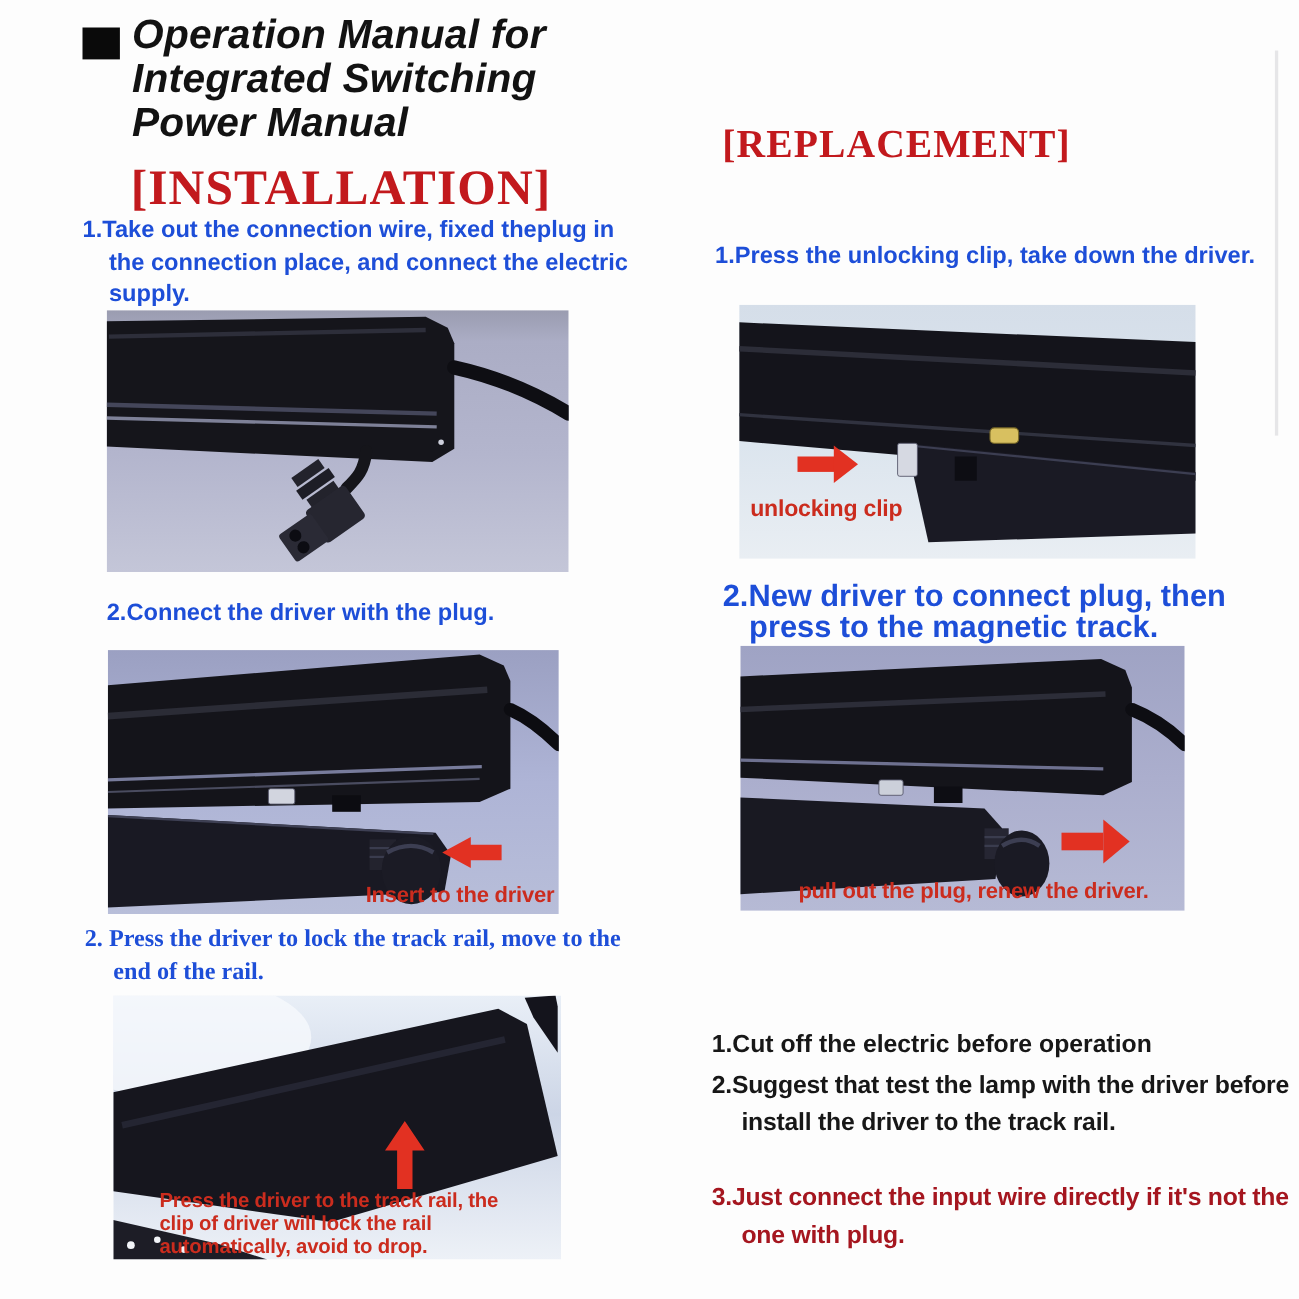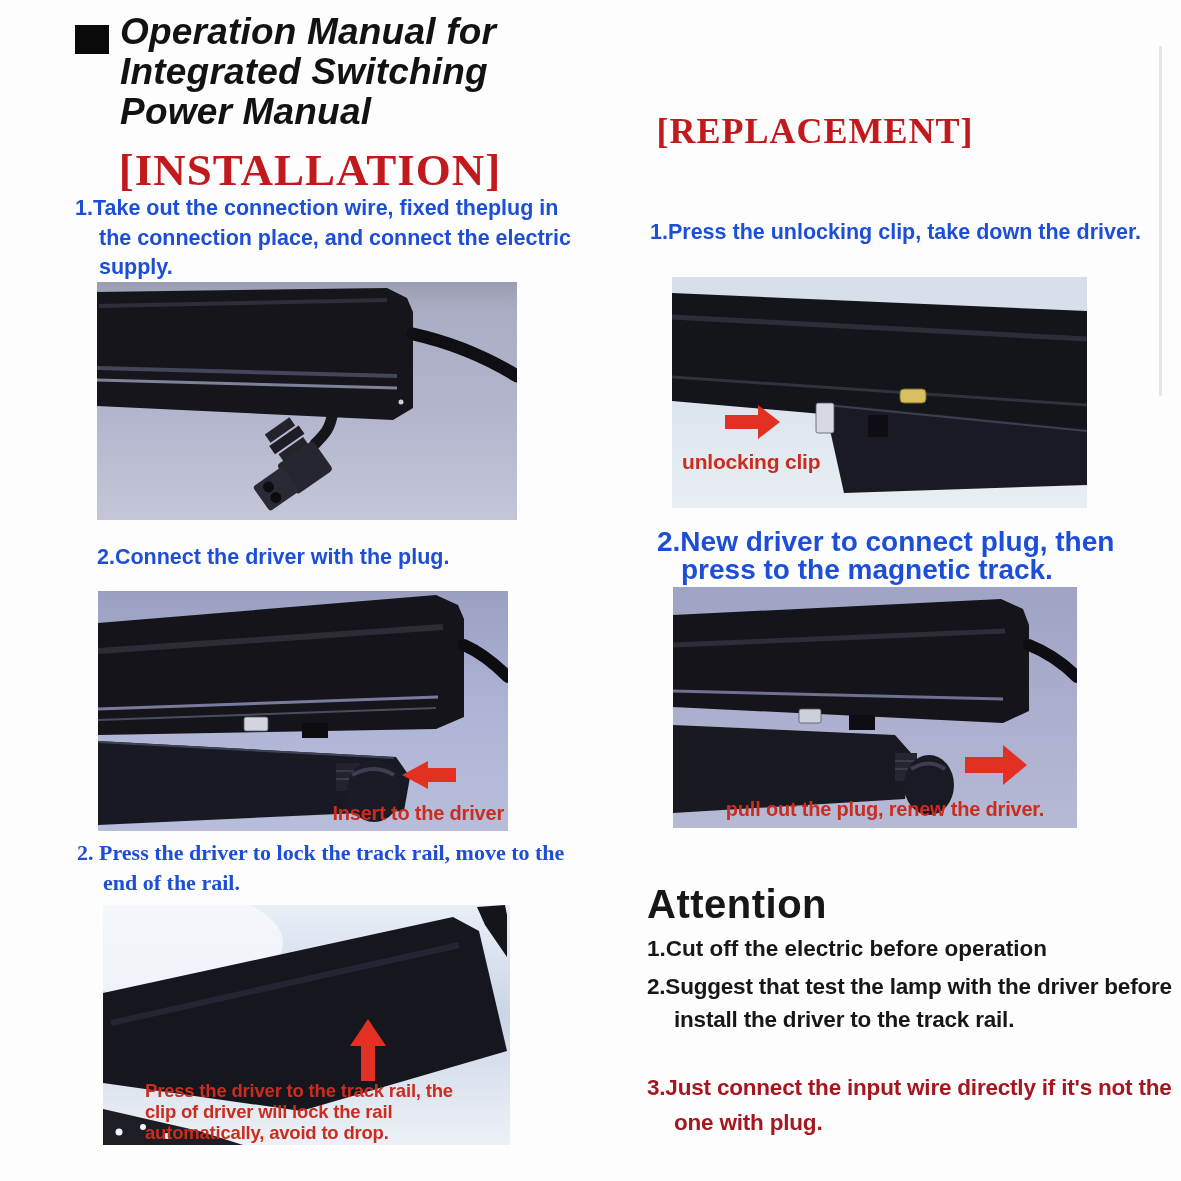--- a/index.html
+++ b/index.html
@@ -196,21 +196,20 @@
     <line x1="222" y1="182" x2="244" y2="182" stroke="#3a3c4e" stroke-width="2"></line>
     <ellipse cx="256" cy="198" rx="25" ry="30" fill="#1a1a24"></ellipse>
     <path d="M238,182 Q256,171 272,182" stroke="#3c3e52" stroke-width="4" fill="none"></path>
     <g>
       <rect x="292" y="170" width="38" height="16" fill="#e23122"></rect>
       <polygon points="330,158 354,178 330,198" fill="#e23122"></polygon>
     </g>
     <text class="photo-caption" x="212" y="229" text-anchor="middle" font-size="20" letter-spacing="-0.2" fill="#cb2c1e">pull out the plug, renew the driver.</text>
   </svg>
 
-  <div class="abs attention-heading" style="left:647px; top:882px;">Attention</div>
 
   <p class="abs att-item" style="left:647px; top:936px; width:520px;">1.Cut off the electric before operation</p>
 
   <p class="abs att-item hang27" style="left:647px; top:971px; width:515px; line-height:32.5px; letter-spacing:-0.2px;">2.Suggest that test the lamp with the driver before install the driver to the track rail.</p>
 
   <p class="abs att-item att-red hang27" style="left:647px; top:1070px; width:515px; line-height:35px; letter-spacing:-0.2px;">3.Just connect the input wire directly if it's not the one with plug.</p>
 
   <div class="abs scan-line" style="left:1159px; top:46px; width:3px; height:350px;"></div>
 
 </div>

